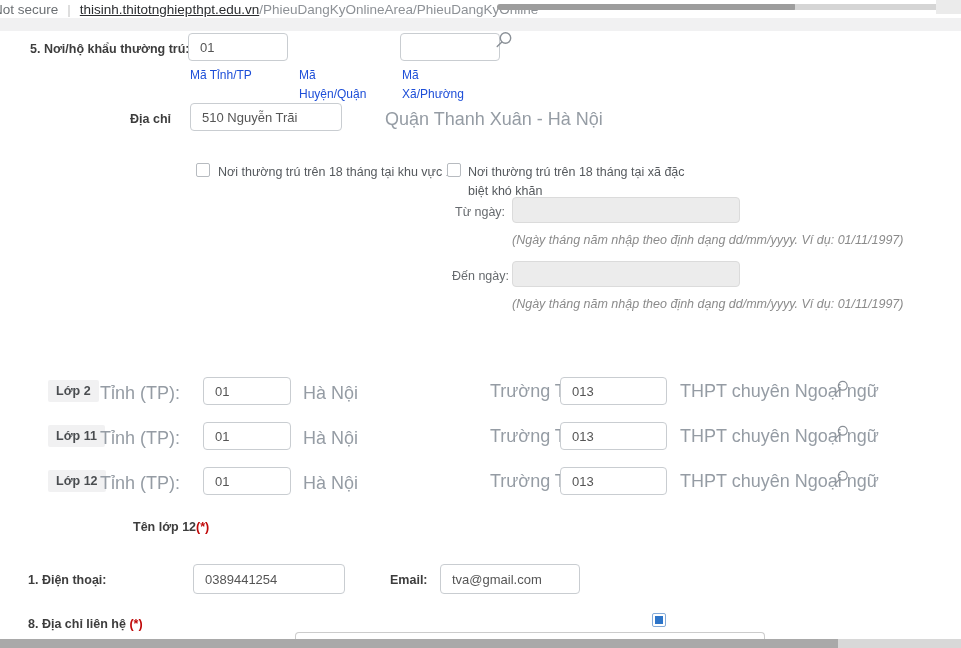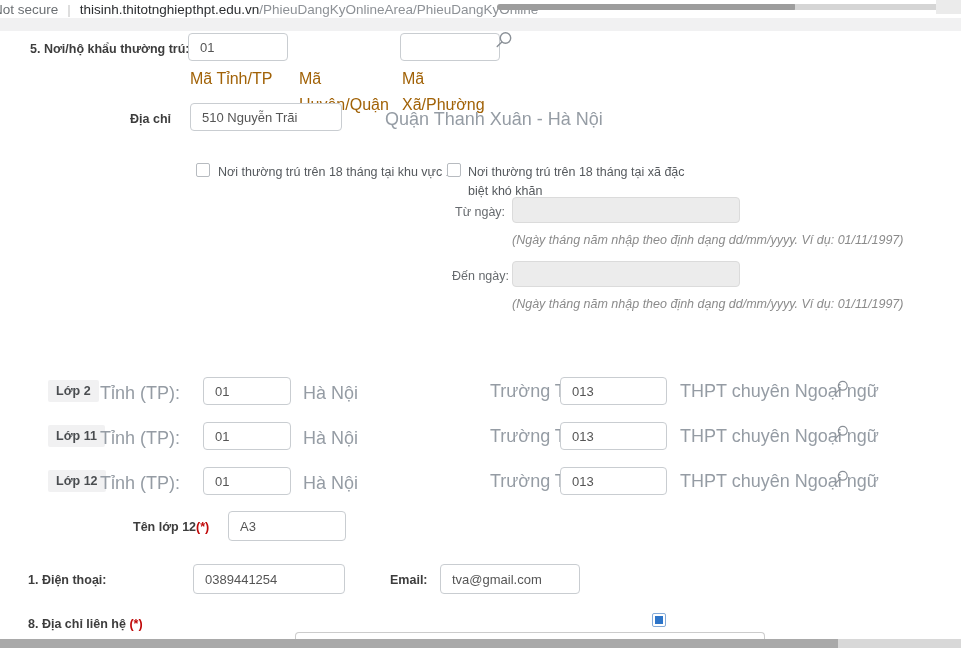--- a/index.html
+++ b/index.html
@@ -5,31 +5,31 @@
   * { margin:0; padding:0; box-sizing:border-box; }
   html,body { background:#fff; }
   body { font-family:"Liberation Sans", sans-serif; }
   .screen { position:relative; width:961px; height:648px; background:#ffffff; overflow:hidden; }
   .abs { position:absolute; }
 
   
   .urlbar { top:2px; left:-7px; display:flex; align-items:center; font-size:13.5px; white-space:nowrap; }
   .sec-text { color:#6b6f73; }
   .url-sep { color:#c7c7c7; margin:0 9px; font-weight:300; }
-  .url-host { color:#2b2d30; }
+  .url-host { color:#2b2d30;text-decoration:underline; }
   .url-path { color:#8d9196; }
   .band { left:0; top:18px; width:961px; height:13px; background:#f1f1f2; }
   .tbar-thumb { left:497px; top:4px; width:300px; height:6px; background:#9d9d9d; border-radius:3px; }
   .tbar-track { left:795px; top:4px; width:142px; height:6px; background:#d5d5d5; }
   .tbar-box { left:936px; top:0; width:25px; height:14px; background:#ebebeb; }
 
   
   .lbl-bold { font-weight:bold; color:#3d3d3d; font-size:12.5px; }
   .req { color:#c00909; font-weight:bold; }
-  .caption { color:#a16207; font-size:16px; line-height:1.6; }
+  .caption { color:#1d4ed8; font-size:12px; line-height:1.6; }
   .gray-txt { color:#959ca4; font-size:18px; }
   .note { color:#8b8b8b; font-size:12.5px; font-style:italic; }
   .date-lbl { color:#666a6e; font-size:12.5px; }
   .cb-lbl { color:#55595d; font-size:12.5px; line-height:1.55; }
 
   .txt-input { border:1px solid #c9cdd1; border-radius:4px; height:28px; padding:0 11px;
                font-size:13px; color:#555; font-family:inherit; background:#fff; outline:none; }
   .txt-input:disabled { background:#ececec; border-color:#dbdbdb; }
   .cb { width:14px; height:14px; border:1px solid #b7bbc0; border-radius:2px; background:#fff; display:inline-block; }
   .cb-checked { width:14px; height:14px; border:1px solid #85abd8; border-radius:2px; background:#fff;
@@ -141,21 +141,20 @@
       <svg width="17" height="17" viewBox="0 0 20 20">
           <circle cx="11.5" cy="8" r="5.2" fill="none" stroke="#8a9097" stroke-width="1.5"></circle>
           <line x1="7.6" y1="12.2" x2="3.2" y2="16.6" stroke="#8a9097" stroke-width="1.5" stroke-linecap="round"></line>
         </svg>
     </span>
   </button>
 
   <div class="abs lbl-bold" style="left:133px; top:520px;">
     <span>Tên lớp 12</span><span class="req">(*)</span>
   </div>
-  <input class="abs txt-input" style="left: 228px; top: 511px; width: 118px; height: 30px;" value="A3">
 
   <div class="abs lbl-bold" style="left:28px; top:573px;">1. Điện thoại:</div>
   <input class="abs txt-input" style="left: 193px; top: 564px; width: 152px; height: 30px;" value="0389441254">
   <div class="abs lbl-bold" style="left:390px; top:573px;">Email:</div>
   <input class="abs txt-input" style="left: 440px; top: 564px; width: 140px; height: 30px;" value="tva@gmail.com">
 
   <div class="abs lbl-bold" style="left:28px; top:617px;">
     <span>8. Địa chỉ liên hệ</span>
     <span class="req">(*)</span>
   </div>

